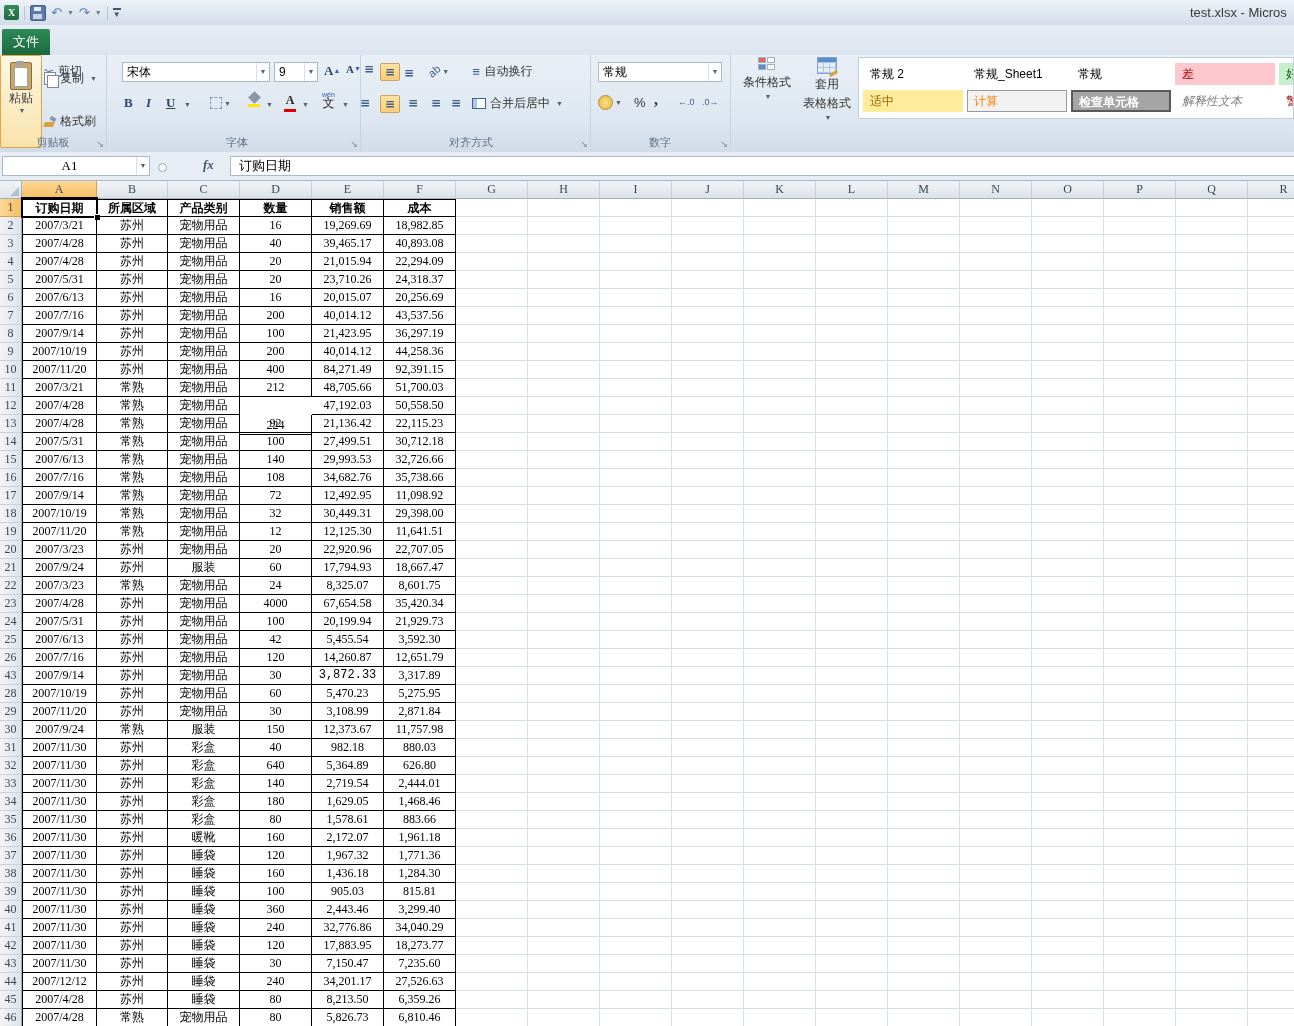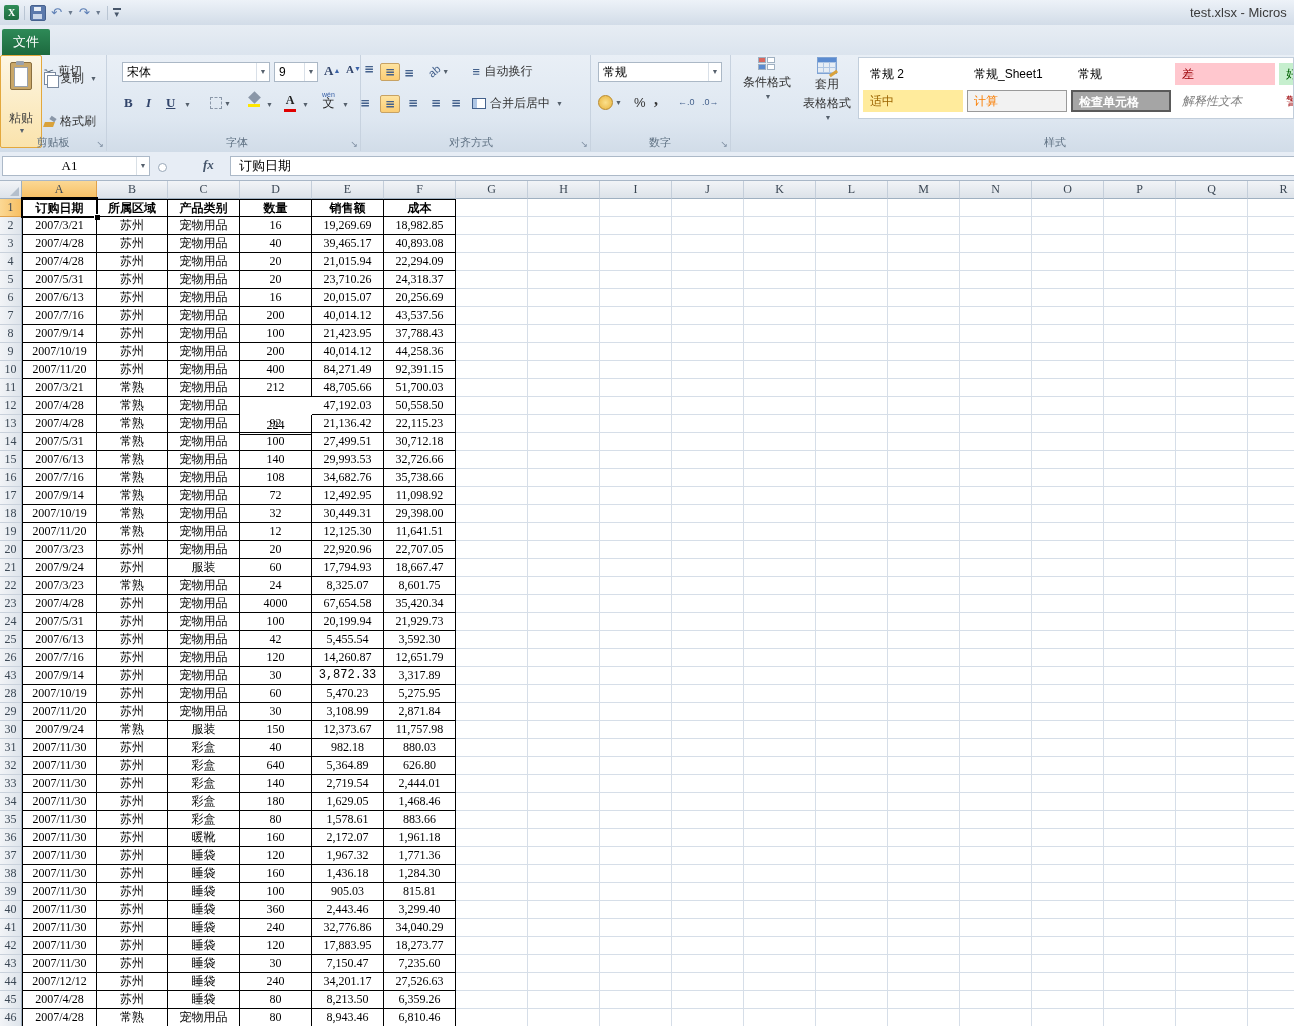--- a/index.html
+++ b/index.html
@@ -123,21 +123,21 @@
 
 <div class="abs" id="tabrow">
   <div id="filetab">文件</div>
 </div>
 
 <div class="abs" id="ribbon">
 
   <div class="group" style="left:0;width:106px">
     <div class="paste">
       <span class="clipico"></span>
-      <span style="margin-top:20px">粘贴</span>
+      <span style="margin-top:0">粘贴</span>
       <span class="dd">▼</span>
     </div>
     <div class="smallrow" style="top:8px">
       <span style="color:#5a6a7d">✂</span>
       <span>剪切</span>
     </div>
     <div class="smallrow" style="top:15px">
       <span class="copyico"></span>
       <span>复制</span>
       <span class="dd">▼</span>
@@ -277,21 +277,20 @@
           <div class="gcell" style="background: rgb(198, 239, 206); color: rgb(0, 97, 0);">好</div>
         </div>
       <div class="galrow" id="gal2">
           <div class="gcell" style="background: rgb(255, 235, 156); color: rgb(156, 101, 0);">适中</div>
           <div class="gcell" style="background: rgb(242, 242, 242); color: rgb(250, 125, 0); border: 1px solid rgb(154, 154, 154);">计算</div>
           <div class="gcell" style="background: rgb(165, 165, 165); color: rgb(255, 255, 255); border: 2px solid rgb(90, 90, 90); font-weight: bold;">检查单元格</div>
           <div class="gcell" style="background: rgb(255, 255, 255); color: rgb(127, 127, 127); font-style: italic; font-family: &quot;Liberation Serif&quot;, serif;">解释性文本</div>
           <div class="gcell" style="background: rgb(255, 255, 255); color: rgb(156, 0, 6);">警告文本</div>
         </div>
     </div>
-    <div class="grouplabel" style="left:100px;width:450px">样式</div>
   </div>
 </div>
 
 <div class="abs" id="formulabar">
   <div id="namebox">
     <span class="nv">A1</span>
     <span class="cd" style="line-height:18px;font-size:7px;color:#55606c;width:12px;text-align:center;border-left:1px solid #D9E0E6">▼</span>
   </div>
   <span class="fbcircle"></span>
   <span id="fxbtn">fx</span>
@@ -467,21 +466,21 @@
       <div class="c" style="width: 72px;"></div>
       <div class="c" style="width: 72px;"></div>
     </div>
     <div class="row">
       <div class="rh">8</div>
       <div class="c t lb" style="width: 75px;">2007/9/14</div>
       <div class="c t" style="width: 71px;">苏州</div>
       <div class="c t" style="width: 72px;">宠物用品</div>
       <div class="c t" style="width: 72px;">100</div>
       <div class="c t" style="width: 72px;">21,423.95</div>
-      <div class="c t" style="width: 72px;">37,788.43</div>
+      <div class="c t" style="width: 72px;">36,297.19</div>
       <div class="c" style="width: 72px;"></div>
       <div class="c" style="width: 72px;"></div>
       <div class="c" style="width: 72px;"></div>
       <div class="c" style="width: 72px;"></div>
       <div class="c" style="width: 72px;"></div>
       <div class="c" style="width: 72px;"></div>
       <div class="c" style="width: 72px;"></div>
       <div class="c" style="width: 72px;"></div>
       <div class="c" style="width: 72px;"></div>
       <div class="c" style="width: 72px;"></div>
@@ -1264,21 +1263,21 @@
       <div class="c" style="width: 72px;"></div>
       <div class="c" style="width: 72px;"></div>
       <div class="c" style="width: 72px;"></div>
     </div>
     <div class="row">
       <div class="rh">46</div>
       <div class="c t lb" style="width: 75px;">2007/4/28</div>
       <div class="c t" style="width: 71px;">常熟</div>
       <div class="c t" style="width: 72px;">宠物用品</div>
       <div class="c t" style="width: 72px;">80</div>
-      <div class="c t" style="width: 72px;">8,943.46</div>
+      <div class="c t" style="width: 72px;">5,826.73</div>
       <div class="c t" style="width: 72px;">6,810.46</div>
       <div class="c" style="width: 72px;"></div>
       <div class="c" style="width: 72px;"></div>
       <div class="c" style="width: 72px;"></div>
       <div class="c" style="width: 72px;"></div>
       <div class="c" style="width: 72px;"></div>
       <div class="c" style="width: 72px;"></div>
       <div class="c" style="width: 72px;"></div>
       <div class="c" style="width: 72px;"></div>
       <div class="c" style="width: 72px;"></div>

